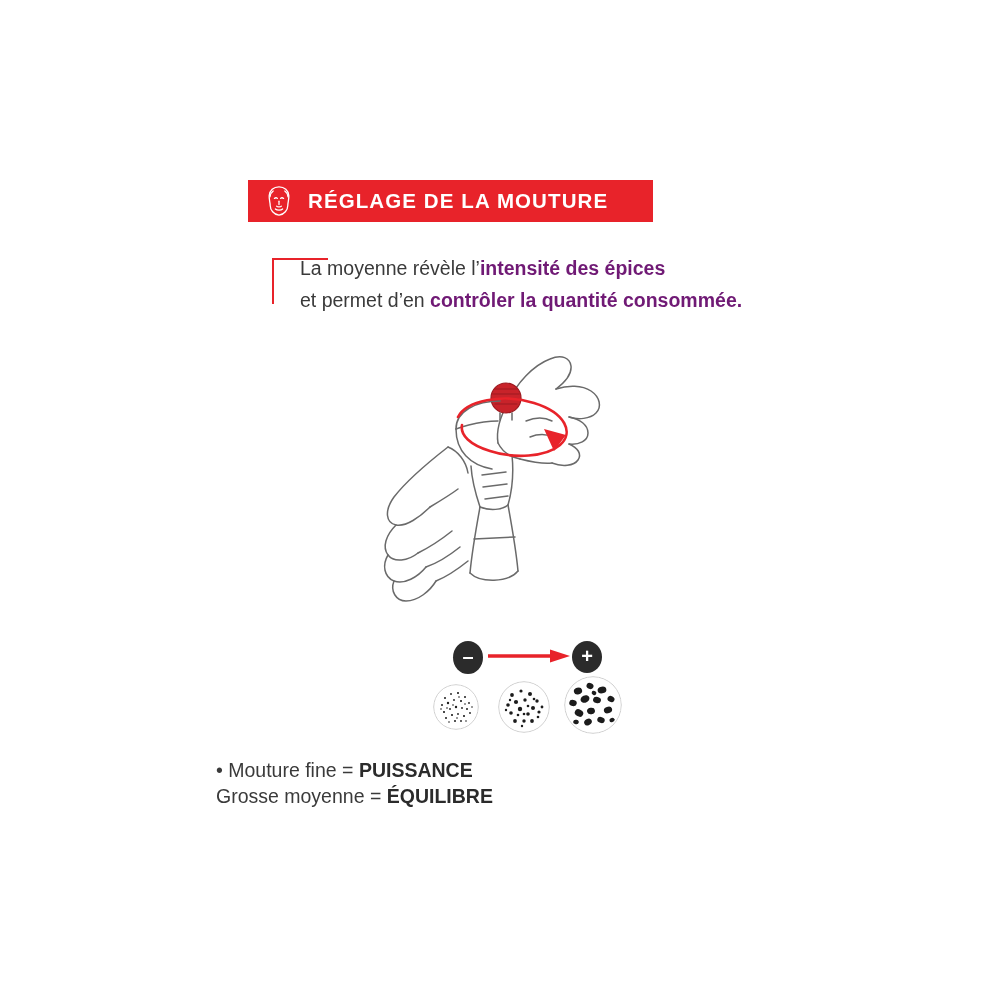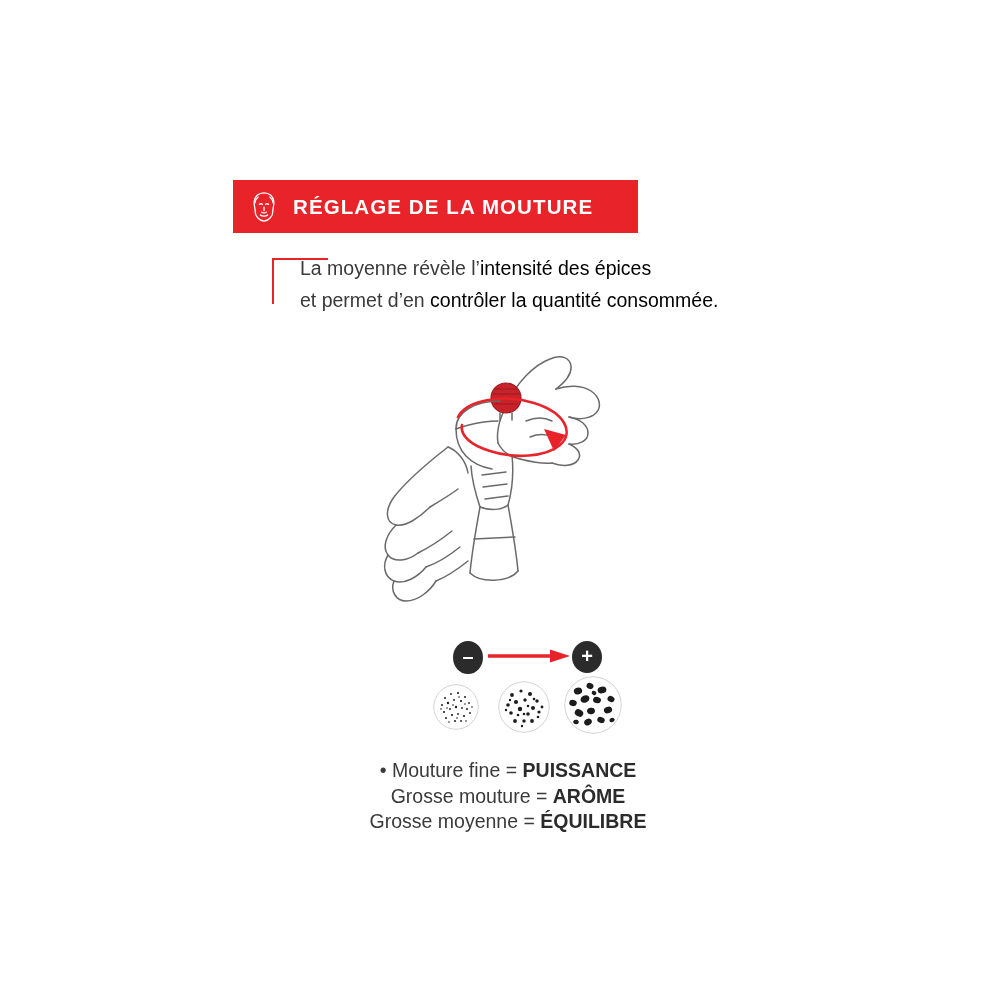--- a/index.html
+++ b/index.html
@@ -18,24 +18,24 @@
 
   .page {
     position: absolute;
     left: 0; top: 0;
     width: 1000px; height: 1000px;
   }
 
   
   .banner {
     position: absolute;
-    left: 233px;
+    left: 248px;
     top: 180px;
     width: 405px;
-    height: 53px;
+    height: 42px;
     background: #e8232a;
     display: flex;
     align-items: center;
     box-sizing: border-box;
     padding-left: 16px;
   }
   .banner-logo {
     width: 30px;
     height: 32px;
     margin-right: 14px;
@@ -78,21 +78,21 @@
   }
   .intro-lines {
     position: absolute;
     left: 28px;
     top: 0;
     line-height: 32px;
     font-size: 19.5px;
     color: #3a3a3a;
     white-space: nowrap;
   }
-  .intro-lines b { font-weight: normal; color: #000000; }
+  .intro-lines b { font-weight: bold; color: #701a75; }
 
   
   .illustration {
     position: absolute;
     left: 330px;
     top: 325px;
     width: 340px;
     height: 300px;
   }
 
@@ -142,24 +142,23 @@
     overflow: hidden;
     background: #ffffff;
   }
   .sample.fine   { left: 3px;  top: 8px;  width: 46px; height: 46px; }
   .sample.medium { left: 68px; top: 5px;  width: 52px; height: 52px; }
   .sample.coarse { left: 134px; top: 0px; width: 58px; height: 58px; }
 
   
   .legend {
     position: absolute;
-    left: 208px;
+    left: 216px;
     top: 758px;
     width: 600px;
-    text-align: center;
     font-size: 19.5px;
     line-height: 25.5px;
     color: #3a3a3a;
   }
   .legend .row { white-space: nowrap; }
   .legend b { font-weight: bold; color: #2b2b2b; }
 </style>
 </head>
 <body>
 
@@ -358,20 +357,17 @@
       </svg>
     </div>
 
   </div>
 
   <div class="legend">
     <div class="row">
       <span>• Mouture fine = </span><b>PUISSANCE</b>
     </div>
     <div class="row">
-      <span>Grosse mouture = </span><b>ARÔME</b>
-    </div>
-    <div class="row">
       <span>Grosse moyenne = </span><b>ÉQUILIBRE</b>
     </div>
   </div>
 
 </div>
 
 </body></html>

